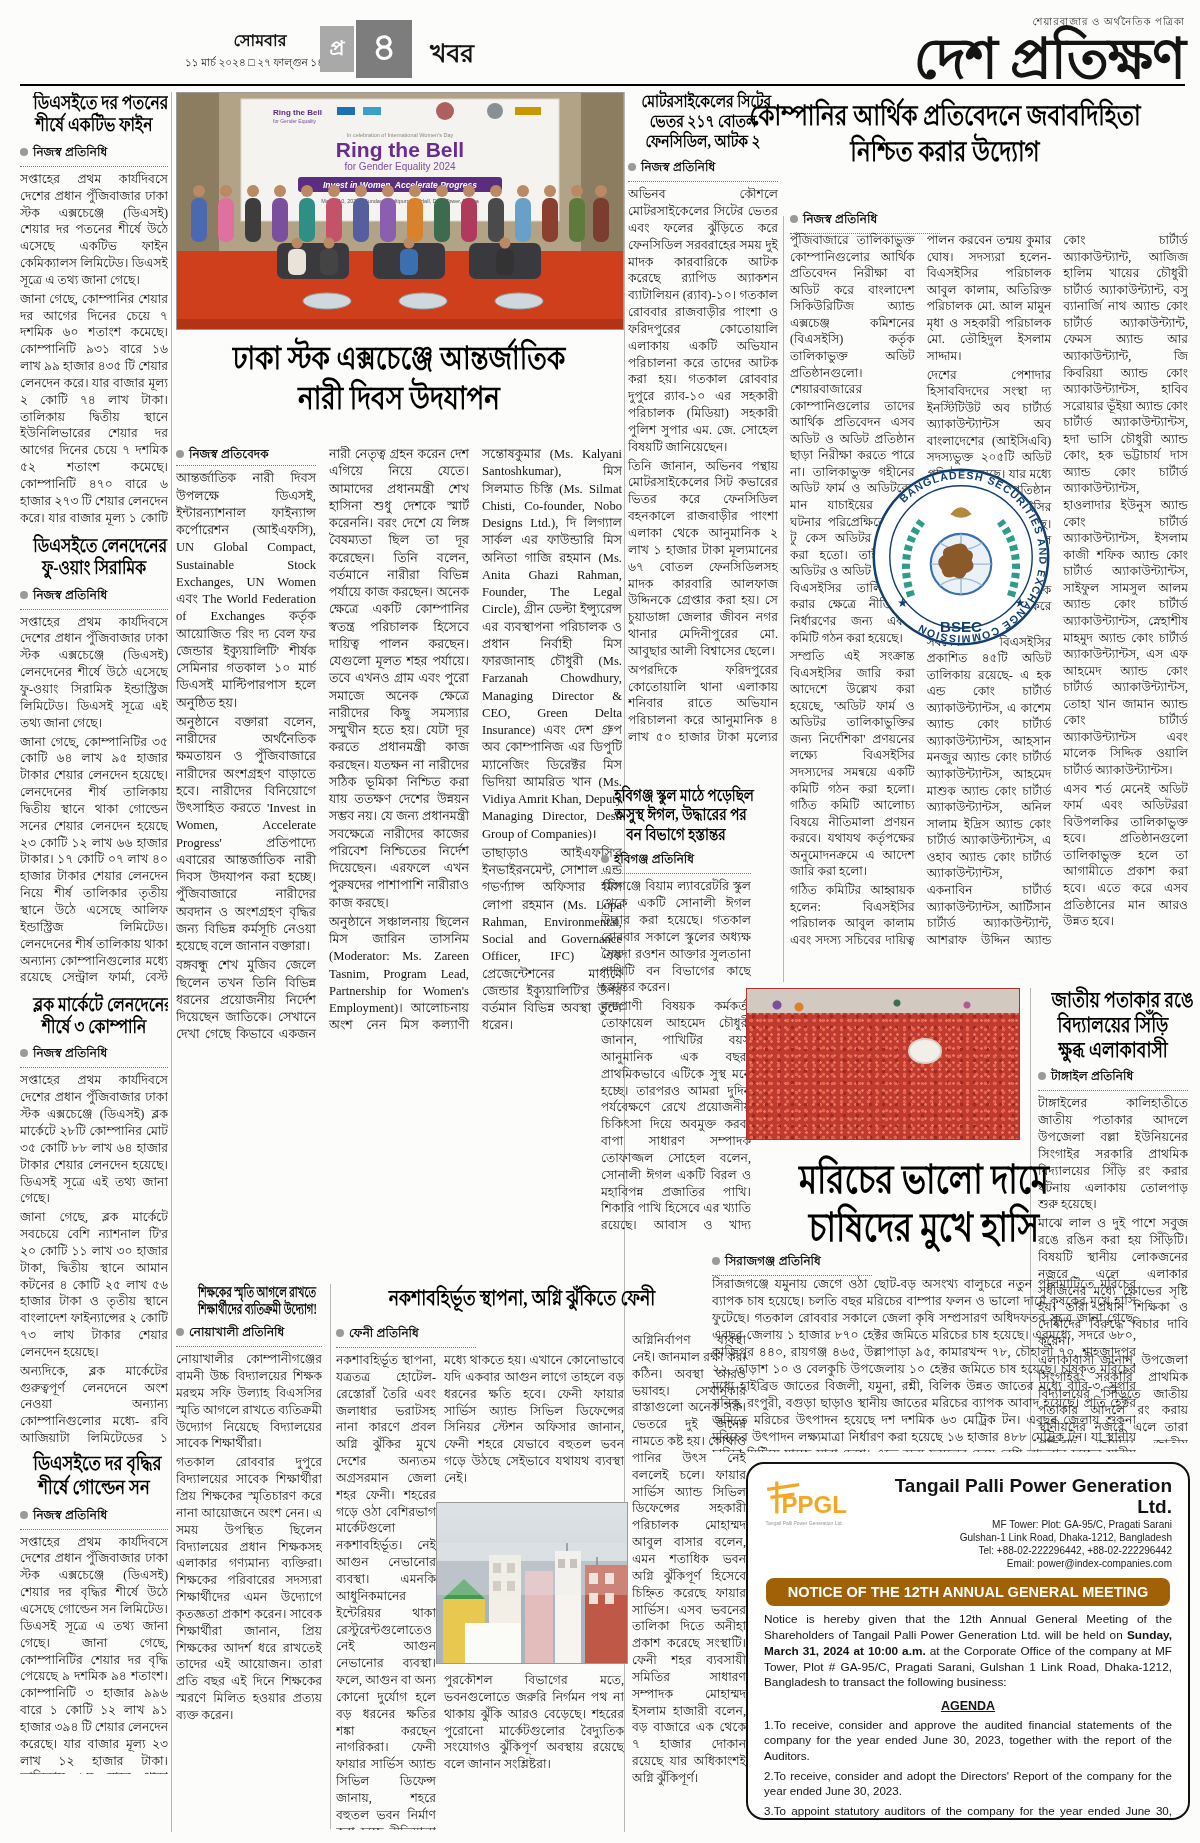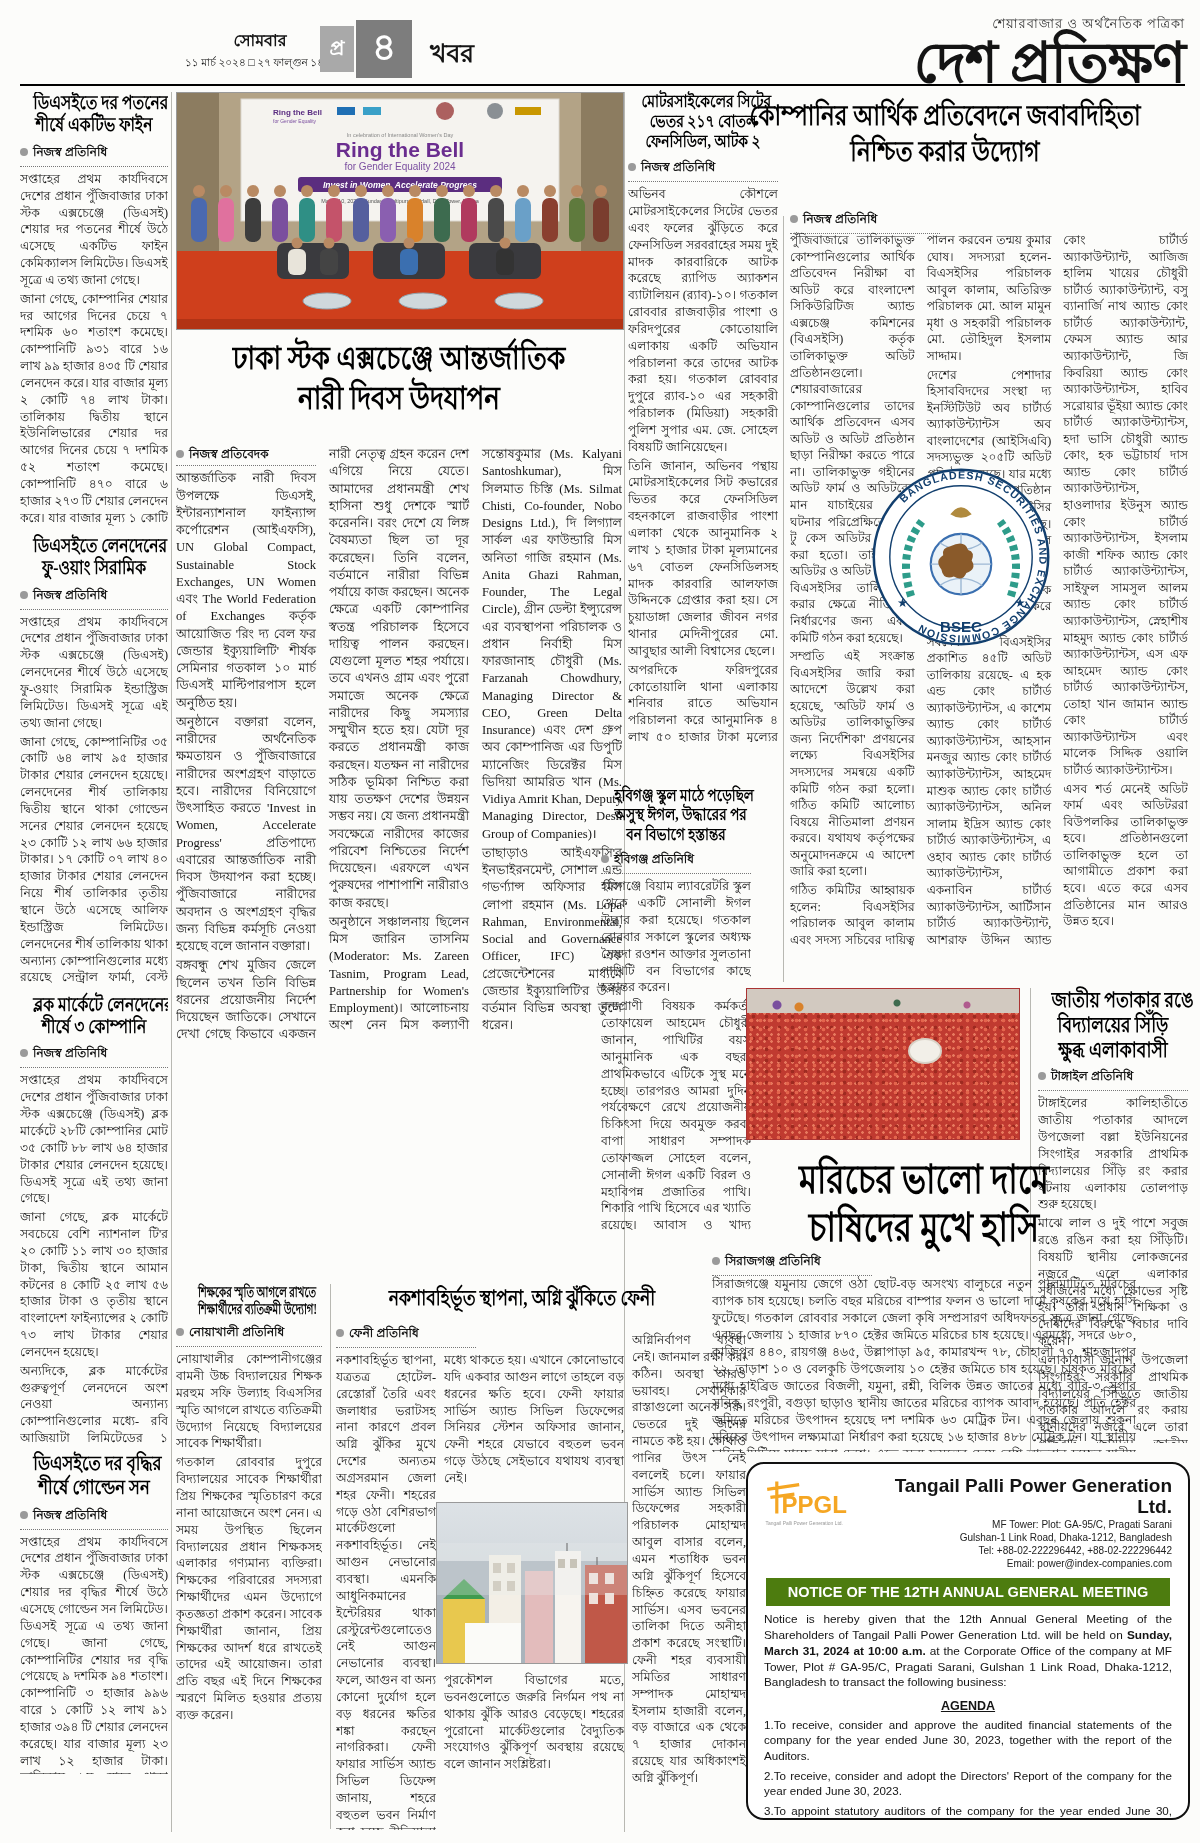--- a/index.html
+++ b/index.html
@@ -6,21 +6,21 @@
   #page{position:relative;width:1200px;height:1843px;background:#fcfcfa;margin:0 auto;overflow:hidden;
         font-family:"Liberation Serif","DejaVu Serif",serif;color:#141414;}
   .abs{position:absolute;}
   
   .mast-day{font-weight:bold;font-size:16px;text-align:center;}
   .mast-date{font-size:10.5px;text-align:center;white-space:nowrap;}
   .logo-box1{width:34px;height:46px;background:#a9a9a9;color:#fff;display:flex;align-items:center;justify-content:center;font-size:20px;font-weight:bold;}
   .logo-box2{width:56px;height:58px;background:#7d7d7d;color:#fff;display:flex;align-items:center;justify-content:center;font-size:38px;font-weight:bold;}
   .mast-section{font-size:25px;font-weight:bold;}
   .nameplate{text-align:right;}
-  .nameplate .tag{font-size:13px;color:#333;letter-spacing:1px;}
+  .nameplate .tag{font-size:10px;color:#333;letter-spacing:1px;}
   .nameplate .nm{font-size:56px;font-weight:bold;line-height:1.0;letter-spacing:-1px;}
   .mast-rule{background:#000;height:2px;}
   
   .hl{font-weight:bold;text-align:center;line-height:1.18;color:#000;}
   .hl .hl-line{display:block;white-space:nowrap;transform:scaleX(.82);transform-origin:50% 50%;}
   .hl-tight .hl-line{transform:scaleX(.7);}
   .byline{font-weight:bold;font-size:12px;border-bottom:1px dotted #777;padding-bottom:3px;margin-bottom:4px;white-space:nowrap;font-family:"Liberation Sans","DejaVu Sans",sans-serif;}
   .byline::before{content:"";display:inline-block;width:8px;height:8px;border-radius:50%;background:#9a9a9a;margin-right:5px;}
   .btxt{font-size:12.3px;line-height:1.37;text-align:justify;overflow:hidden;}
   .btxt p{margin:0 0 2px 0;}
@@ -36,21 +36,21 @@
      background-image:radial-gradient(circle at 30px 16px,#7a4f9e 4px,transparent 5px),
      radial-gradient(circle at 52px 18px,#d9822b 4px,transparent 5px),
      radial-gradient(circle at 150px 14px,#3f6b4f 3px,transparent 4px),
      radial-gradient(circle at 220px 16px,#b05a8e 3px,transparent 4px);}
   .chili .dish{position:absolute;left:60%;top:34%;width:30px;height:22px;border-radius:50%;background:#f2efe8;box-shadow:0 0 0 2px #d8d2c6;}
   
   .notice{border:2px solid #111;border-radius:18px;background:#fff;padding:12px 16px;overflow:hidden;
           font-family:"Liberation Sans","DejaVu Sans",sans-serif;}
   .notice .co{font-size:19px;font-weight:bold;line-height:1.1;}
   .notice .addr{font-size:10px;line-height:1.3;color:#222;}
-  .notice .banner{background:#4d7c0f;color:#fff;border-radius:0;text-align:center;font-weight:bold;font-size:14.5px;padding:6px 4px;margin:8px 2px 6px;}
+  .notice .banner{background:#a16207;color:#fff;border-radius:8px;text-align:center;font-weight:bold;font-size:14.5px;padding:6px 4px;margin:8px 2px 6px;}
   .notice .para{font-size:11.8px;line-height:1.35;text-align:justify;}
   .notice .agenda{text-align:center;font-weight:bold;font-size:12.5px;text-decoration:underline;margin:8px 0 4px;}
   .notice .item{font-size:11.6px;line-height:1.3;text-align:justify;margin-bottom:5px;}
 </style>
 </head>
 <body>
 
 <div id="page">
 
   <div class="abs" style="left:20px;top:12px;right:15px;height:70px;">

